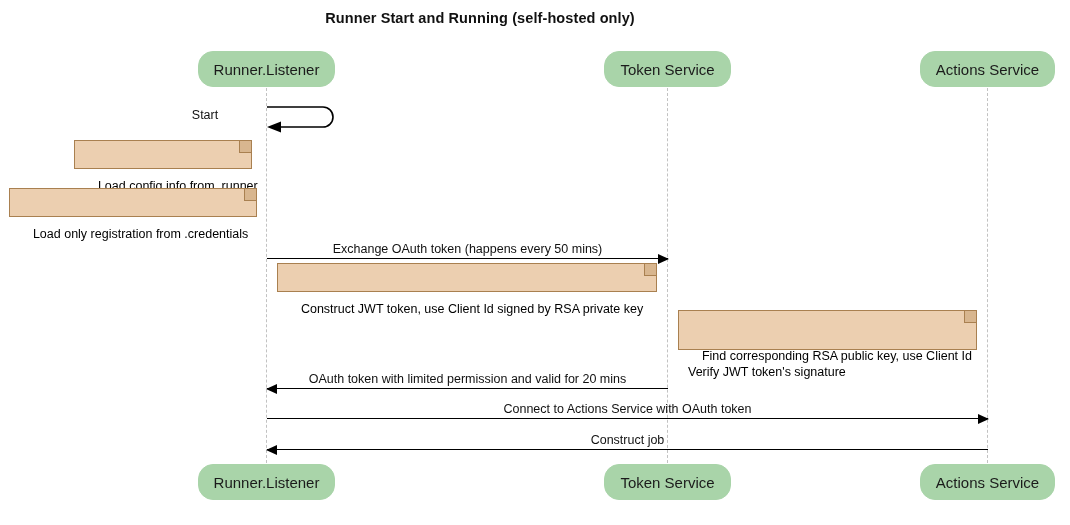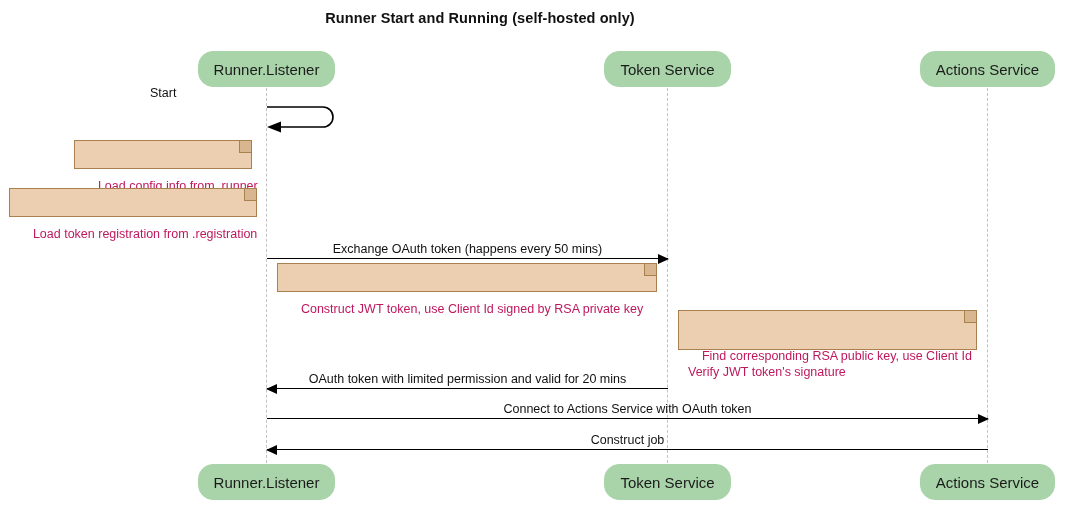--- a/index.html
+++ b/index.html
@@ -51,21 +51,21 @@
     color: #1b1b1b;
     white-space: nowrap;
   }
   
   .note {
     position: absolute;
     box-sizing: border-box;
     background: #eccfb0;
     border: 1px solid #a98050;
     font-size: 12.5px;
-    color: #be185d;
+    color: #000000;
     padding: 5px 9px 3px 9px;
     line-height: 16px;
     white-space: pre;
   }
   .note .fold {
     position: absolute;
     top: 0;
     right: 0;
     width: 11px;
     height: 11px;
@@ -129,31 +129,31 @@
   <div class="participant" style="left:198px; top:51px; width:137px;">Runner.Listener</div>
   <div class="participant" style="left:604px; top:51px; width:127px;">Token Service</div>
   <div class="participant" style="left:920px; top:51px; width:135px;">Actions Service</div>
 
   <div class="selfloop" style="left:266px; top:100px;">
     <svg width="80" height="34" viewBox="0 0 80 34">
       <path d="M 1 7 L 57 7 A 10 10 0 0 1 57 27 L 14 27" fill="none" stroke="#000000" stroke-width="1.6"></path>
       <path d="M 1 27 L 15 21.5 L 15 32.5 Z" fill="#000000"></path>
     </svg>
   </div>
-  <div style="position:absolute; left:150px; top:86px; width:110px; text-align:left;
+  <div style="position:absolute; left:150px; top:108px; width:110px; text-align:center;
               font-size:12.5px; color:#111;">Start</div>
 
   <div class="note" style="left:74px; top:140px; width:178px; height:29px;">
     <span class="fold"></span>
     <span>Load config info from .runner</span>
   </div>
 
   <div class="note" style="left:9px; top:188px; width:248px; height:29px;">
     <span class="fold"></span>
-    <span>Load token registration from .registration</span>
+    <span>Load only registration from .credentials</span>
   </div>
 
   <div class="msg" style="left:267px; top:258px; width:401px;">
     <span class="msg-label centered">Exchange OAuth token (happens every 50 mins)</span>
     <span class="arrowhead right"></span>
   </div>
 
   <div class="note" style="left:277px; top:263px; width:380px; height:29px;">
     <span class="fold"></span>
     <span>Construct JWT token, use Client Id signed by RSA private key</span>

